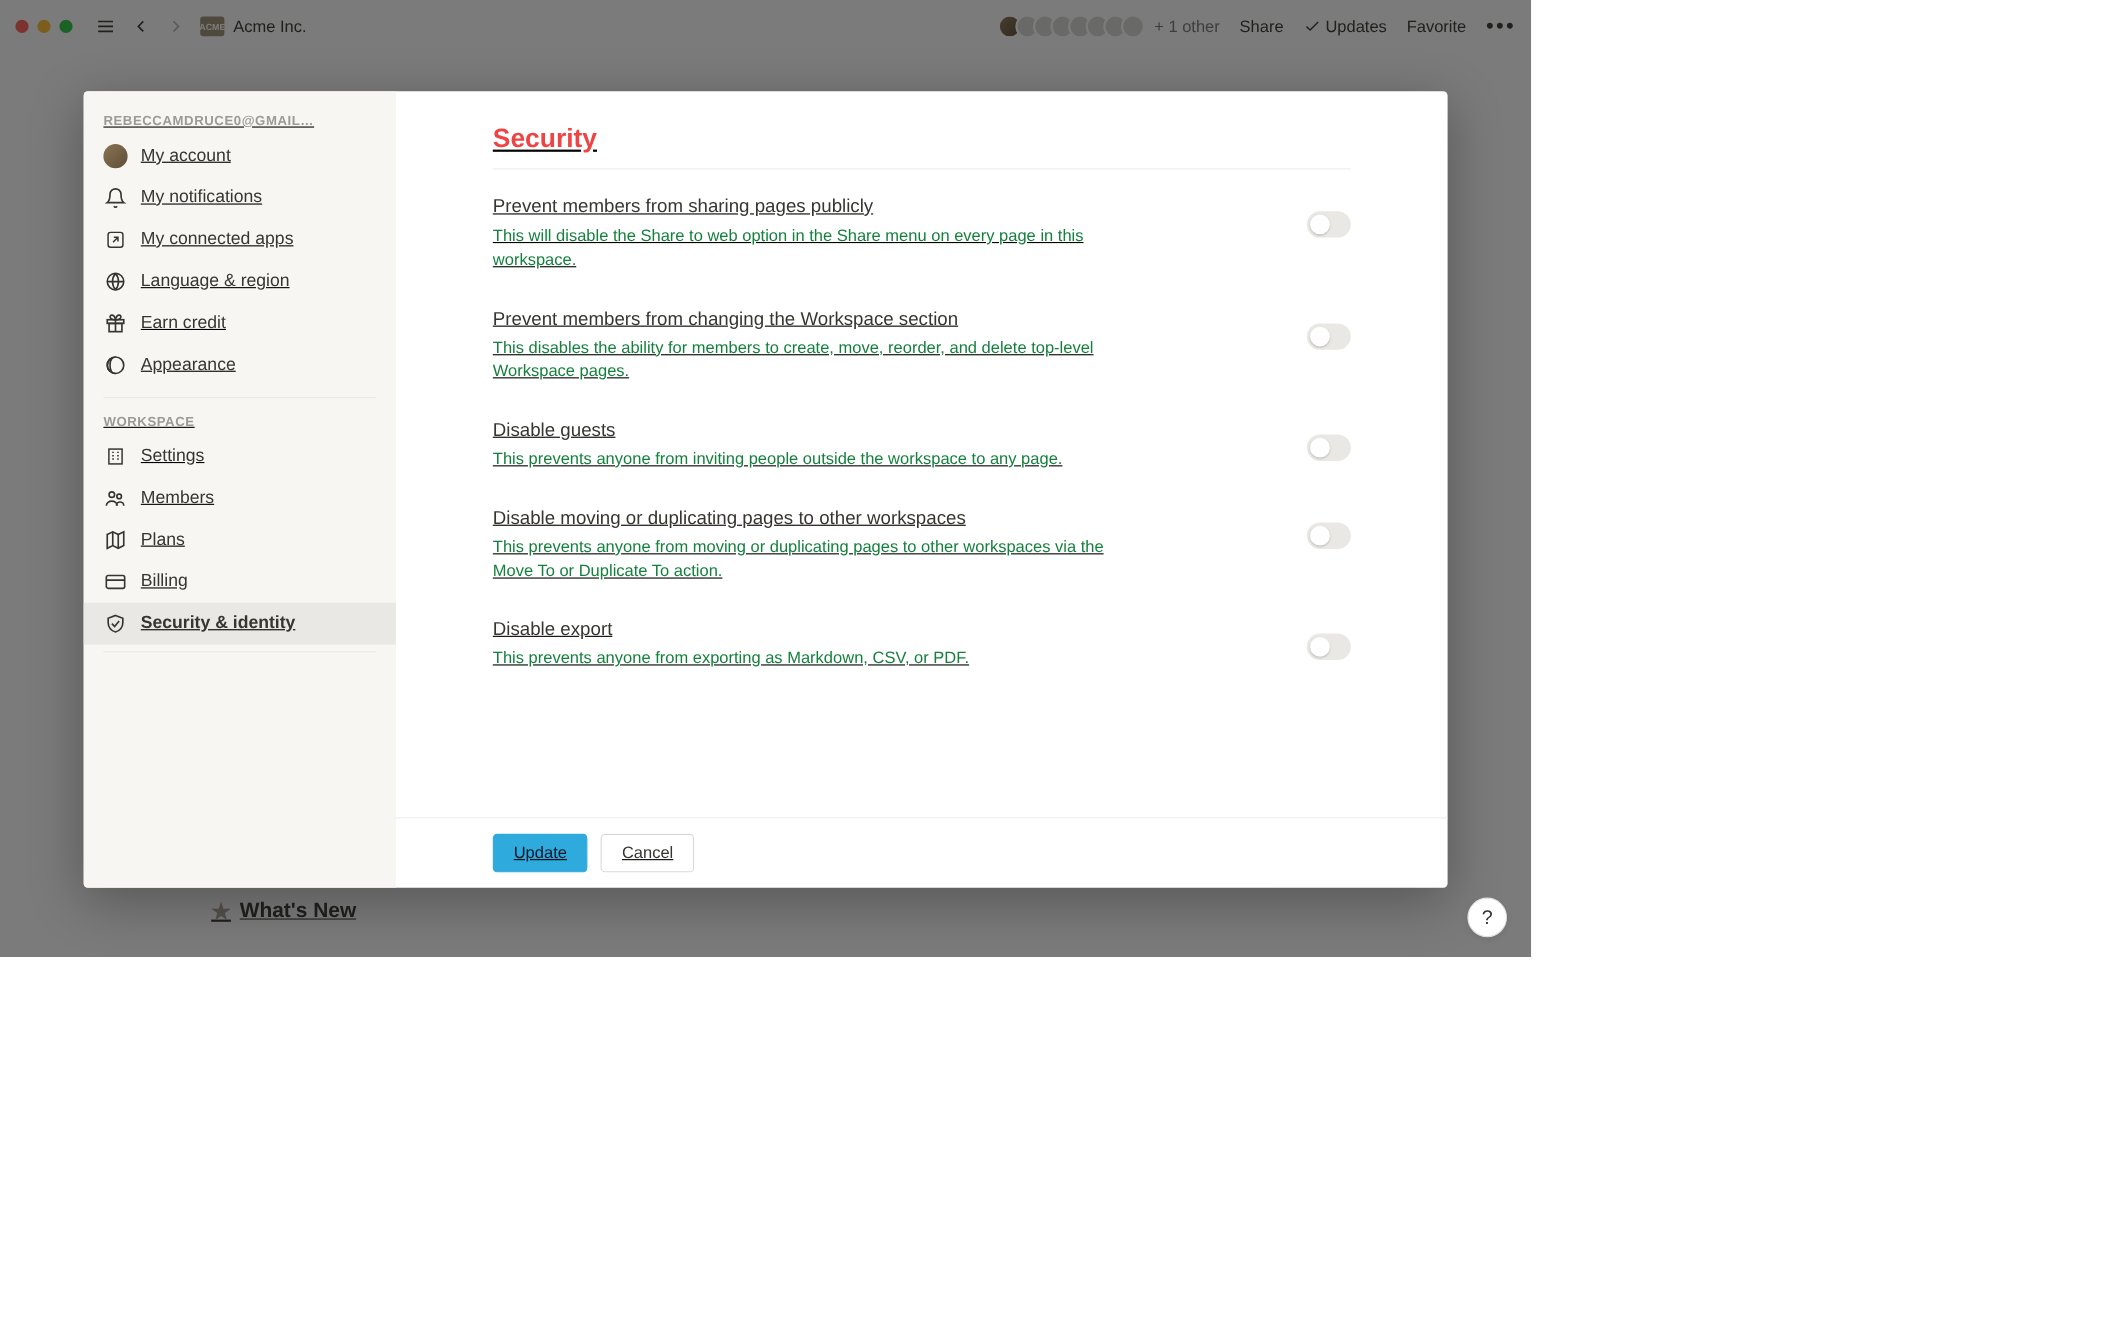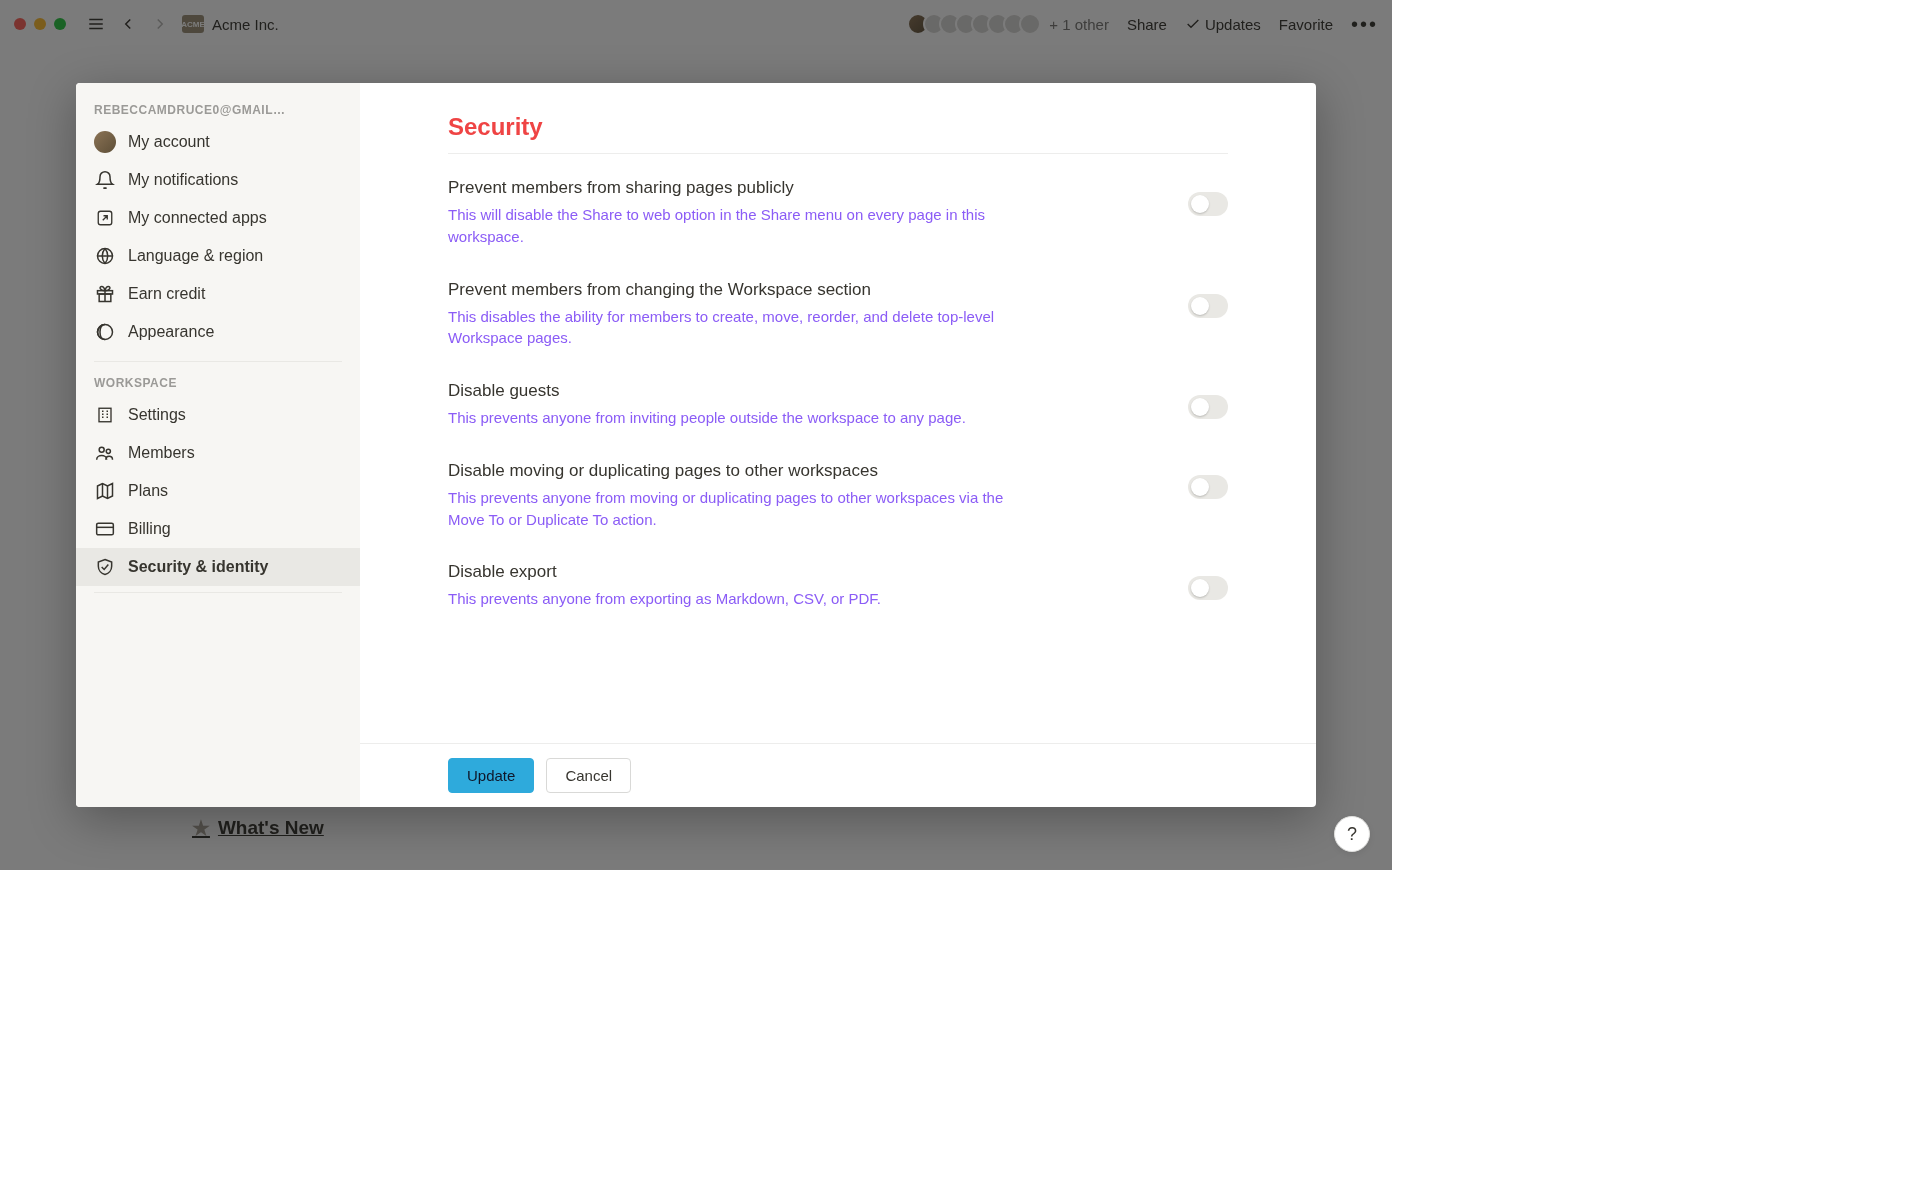--- a/index.html
+++ b/index.html
@@ -112,20 +112,21 @@
       cursor: pointer;
     }
     
     .overlay {
       position: absolute;
       inset: 0;
       background: rgba(15, 15, 15, 0.55);
       display: flex;
       align-items: center;
       justify-content: center;
+      text-decoration: underline;
     }
     .modal {
       width: 1240px;
       height: 724px;
       background: #fff;
       border-radius: 4px;
       display: flex;
       overflow: hidden;
       box-shadow: 0 12px 48px rgba(0,0,0,0.3);
       margin-top: 20px;
@@ -216,21 +217,21 @@
     .setting-text {
       flex: 1;
     }
     .setting-title {
       font-size: 17px;
       color: #37352f;
       margin-bottom: 6px;
     }
     .setting-desc {
       font-size: 15px;
-      color: #8b5cf6;
+      color: #15803d;
       line-height: 1.45;
       max-width: 560px;
     }
     .toggle {
       width: 40px;
       height: 24px;
       border-radius: 40px;
       background: #e9e8e4;
       position: relative;
       flex-shrink: 0;

